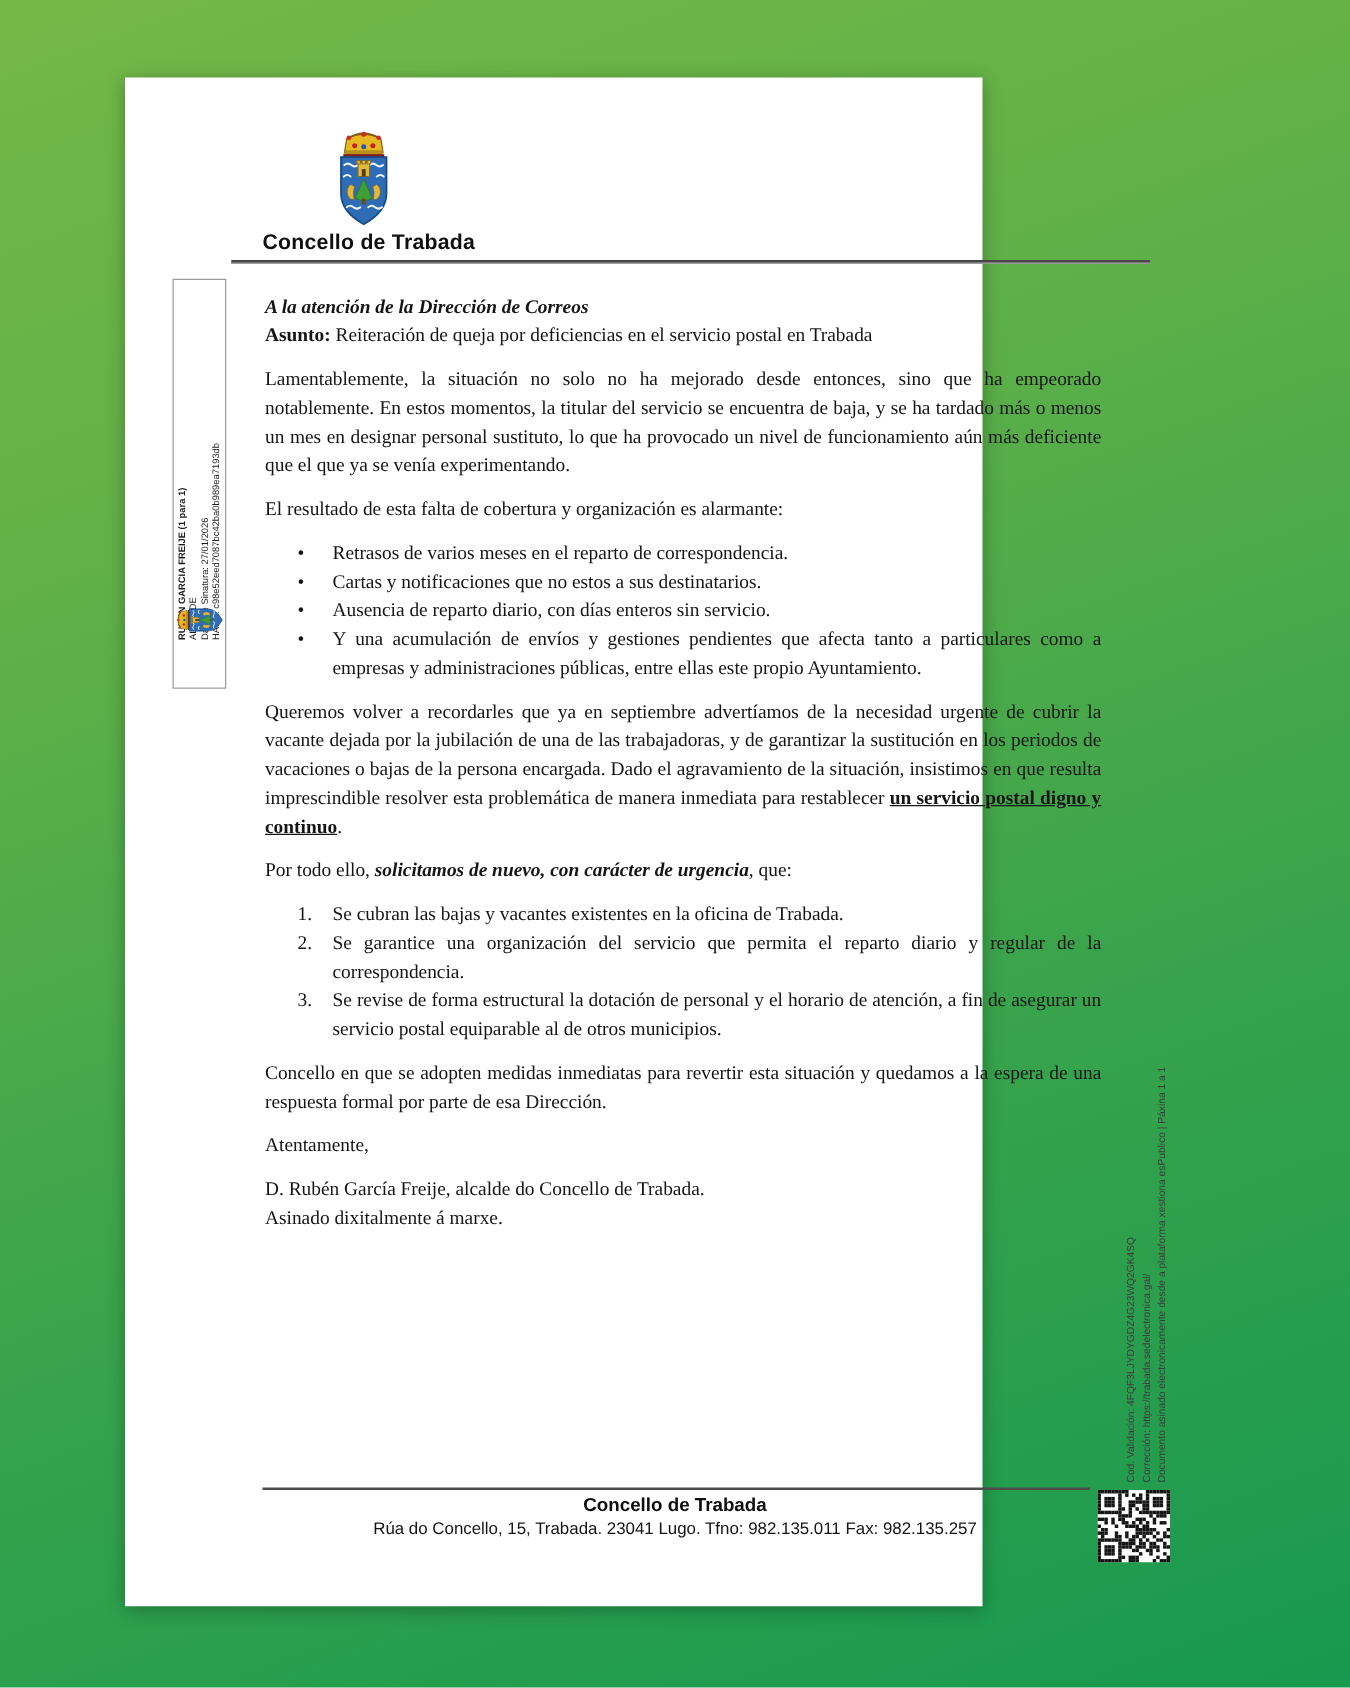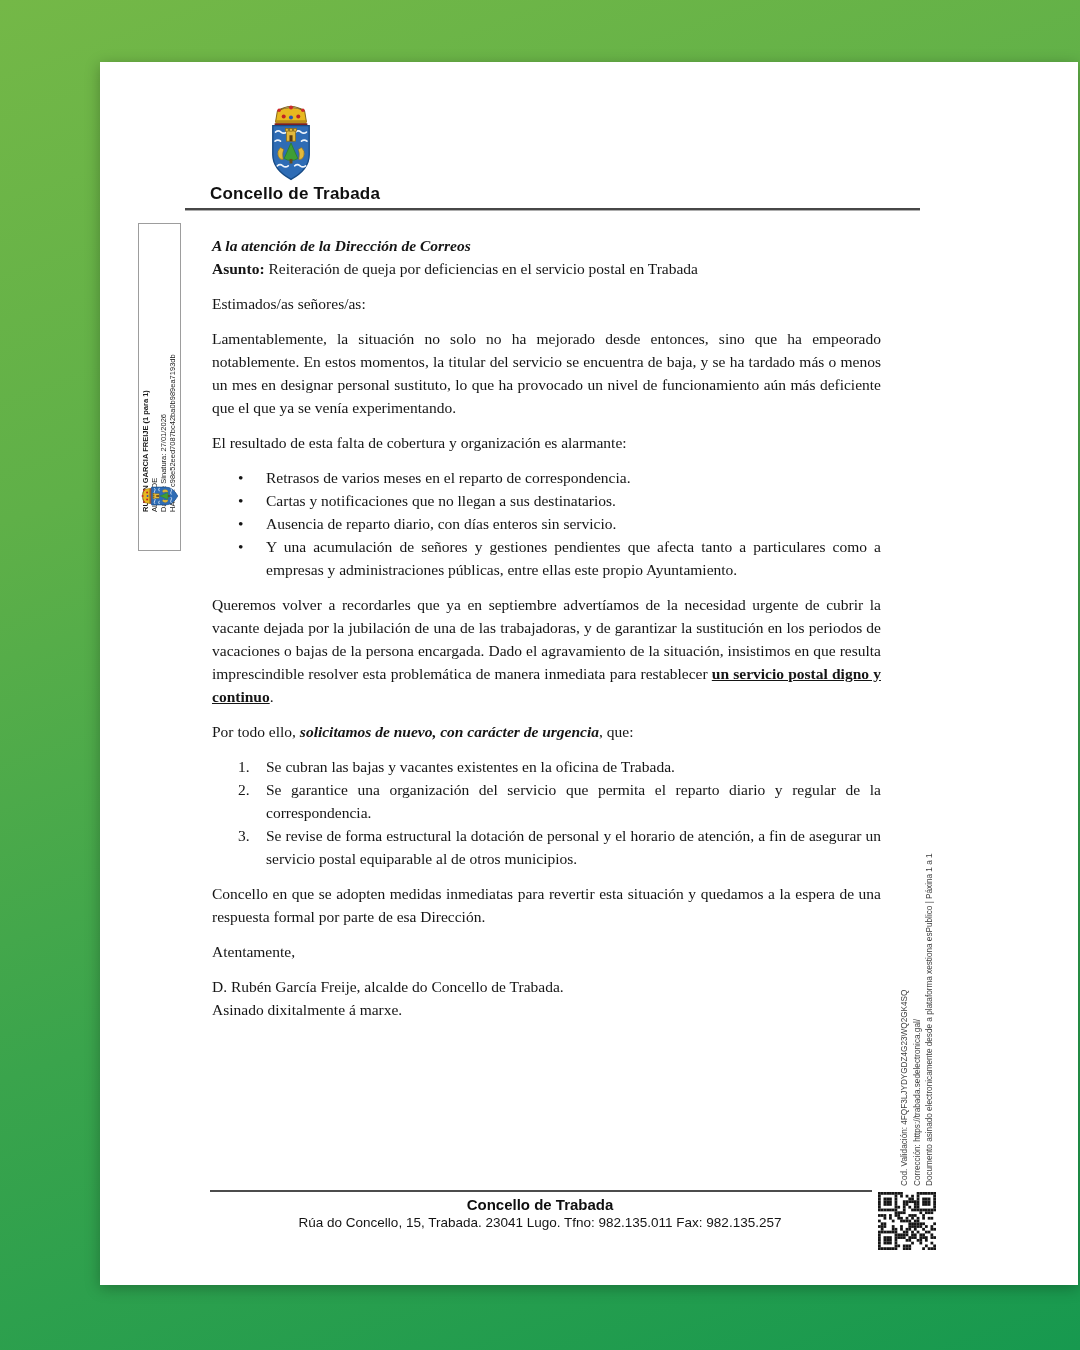--- a/index.html
+++ b/index.html
@@ -2,21 +2,21 @@
 <html><head>
 <meta charset="utf-8">
 <style>
   html,body{margin:0;padding:0;}
   body{
     width:1080px;height:1350px;overflow:hidden;position:relative;
     background:linear-gradient(160deg,#74b847 0%,#5fb048 30%,#3aa44c 62%,#17994f 100%);
     font-family:"Liberation Sans",sans-serif;
   }
   .page{
-    position:absolute;left:100px;top:62px;width:978px;height:1223px;
+    position:absolute;left:100px;top:62px;width:686px;height:1223px;
     background:#ffffff;box-shadow:0 3px 14px rgba(0,0,0,.28);
   }
   
   .logo{position:absolute;left:162px;top:40px;width:58px;height:82px;}
   .header-title{position:absolute;left:110px;top:122px;font-size:17px;font-weight:bold;color:#101010;letter-spacing:.2px;}
   .header-rule{position:absolute;left:85px;top:146px;width:735px;height:2px;background:#474747;border-bottom:1px solid #adadad;}
   
   .side-stamp{position:absolute;left:38px;top:161px;width:41px;height:326px;border:1px solid #9d9d9d;}
   .side-stamp-text{
     position:absolute;left:50%;top:42%;width:302px;
@@ -119,47 +119,46 @@
       <div>Cod. Validación: 4FQF3LJYDYGDZ4G23WQ2GK4SQ</div>
       <div>Corrección: https://trabada.sedelectronica.gal/</div>
       <div>Documento asinado electronicamente desde a plataforma xestiona esPublico | Páxina 1 a 1</div>
     </div>
   </div>
 
   <div class="content">
     <p class="bi tight">A la atención de la Dirección de Correos</p>
     <p><span class="b">Asunto:</span><span> Reiteración de queja por deficiencias en el servicio postal en Trabada</span></p>
 
-    <p>Estimados/as señores/as:</p>
 
 
     <p>Lamentablemente, la situación no solo no ha mejorado desde entonces, sino que ha empeorado notablemente. En estos momentos, la titular del servicio se encuentra de baja, y se ha tardado más o menos un mes en designar personal sustituto, lo que ha provocado un nivel de funcionamiento aún más deficiente que el que ya se venía experimentando.</p>
 
     <p>El resultado de esta falta de cobertura y organización es alarmante:</p>
 
     <div class="list">
 
         <div class="li">
           <span class="mark">•</span>
           <span class="txt">Retrasos de varios meses en el reparto de correspondencia.</span>
         </div>
 
         <div class="li">
           <span class="mark">•</span>
-          <span class="txt">Cartas y notificaciones que no llegan a sus destinatarios.</span>
+          <span class="txt">Cartas y notificaciones que no estos a sus destinatarios.</span>
         </div>
 
         <div class="li">
           <span class="mark">•</span>
           <span class="txt">Ausencia de reparto diario, con días enteros sin servicio.</span>
         </div>
 
         <div class="li">
           <span class="mark">•</span>
-          <span class="txt">Y una acumulación de señores y gestiones pendientes que afecta tanto a particulares como a empresas y administraciones públicas, entre ellas este propio Ayuntamiento.</span>
+          <span class="txt">Y una acumulación de envíos y gestiones pendientes que afecta tanto a particulares como a empresas y administraciones públicas, entre ellas este propio Ayuntamiento.</span>
         </div>
       </div>
 
     <p><span>Queremos volver a recordarles que ya en septiembre advertíamos de la necesidad urgente de cubrir la vacante dejada por la jubilación de una de las trabajadoras, y de garantizar la sustitución en los periodos de vacaciones o bajas de la persona encargada. Dado el agravamiento de la situación, insistimos en que resulta imprescindible resolver esta problemática de manera inmediata para restablecer </span><span class="bu">un servicio postal digno y continuo</span><span>.</span></p>
 
     <p><span>Por todo ello, </span><span class="bi">solicitamos de nuevo, con carácter de urgencia</span><span>, que:</span></p>
 
     <div class="list">
 
         <div class="li">

